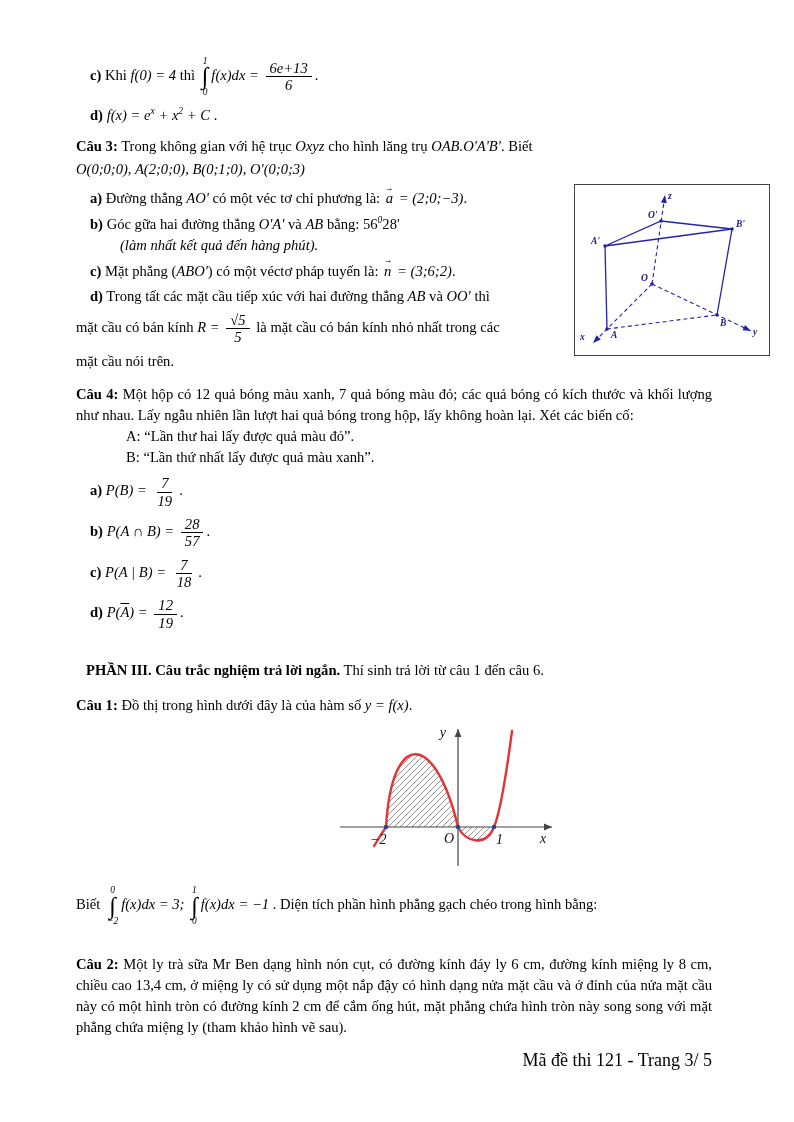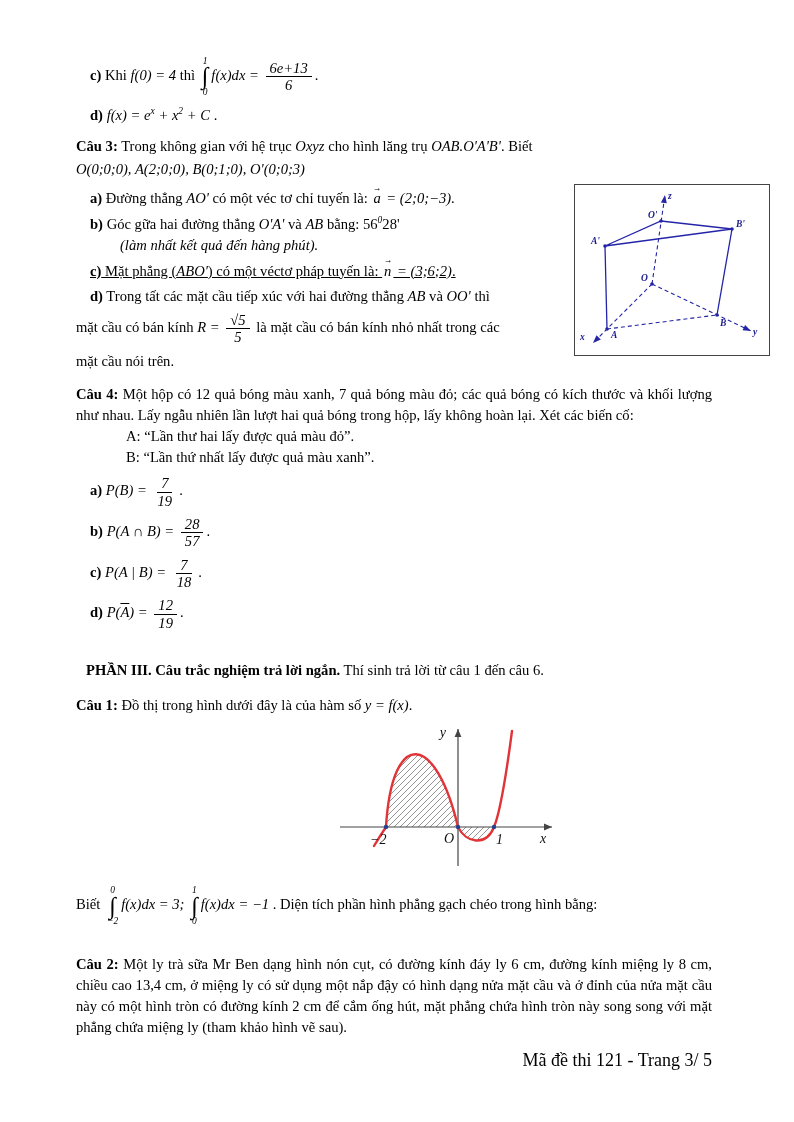--- a/index.html
+++ b/index.html
@@ -49,24 +49,24 @@
         <span class="num m">6e+13</span>
         <span class="den m">6</span>
       </span><span>.</span></div>
   <div class="line item" style="margin-top:8px;"><b>d)</b><span> </span><span class="m">f(x) = e</span><sup>x</sup><span class="m"> + x</span><sup>2</sup><span class="m"> + C</span><span> .</span></div>
 
   <div class="line" style="margin-top:10px;"><b>Câu 3:</b><span> Trong không gian với hệ trục </span><span class="m">Oxyz</span><span> cho hình lăng trụ </span><span class="m">OAB.O'A'B'</span><span>. Biết</span></div>
   <div class="line" style="margin-top:2px;"><span class="m">O(0;0;0), A(2;0;0), B(0;1;0), O'(0;0;3)</span></div>
 
   <section class="cau3-body" style="margin-top:9px;">
     <div class="leftcol">
-      <div class="line item"><b>a)</b><span> Đường thẳng </span><span class="m">AO'</span><span> có một véc tơ chỉ tuyến là: </span><span class="vec">a</span><span class="m"> = (2;0;−3)</span><span>.</span></div>
+      <div class="line item"><b>a)</b><span> Đường thẳng </span><span class="m">AO'</span><span> có một véc tơ chỉ phương là: </span><span class="vec">a</span><span class="m"> = (2;0;−3)</span><span>.</span></div>
       <div class="line item" style="margin-top:5px;"><b>b)</b><span> Góc gữa hai đường thẳng </span><span class="m">O'A'</span><span> và </span><span class="m">AB</span><span> bằng: 56</span><sup>0</sup><span>28'</span></div>
       <div class="line" style="padding-left:44px;"><span class="it">(làm nhất kết quả đến hàng phút).</span></div>
-      <div class="line item" style="margin-top:5px;text-decoration:underline;"><b>c)</b><span> Mặt phẳng (</span><span class="m">ABO'</span><span>) có một véctơ pháp tuyến là: </span><span class="vec">n</span><span class="m"> = (3;6;2)</span><span>.</span></div>
+      <div class="line item" style="margin-top:5px;"><b>c)</b><span> Mặt phẳng (</span><span class="m">ABO'</span><span>) có một véctơ pháp tuyến là: </span><span class="vec">n</span><span class="m"> = (3;6;2)</span><span>.</span></div>
       <div class="line item" style="margin-top:5px;"><b>d)</b><span> Trong tất các mặt cầu tiếp xúc với hai đường thẳng </span><span class="m">AB</span><span> và </span><span class="m">OO'</span><span> thì</span></div>
     </div>
     <div class="line" style="margin-top:4px;font-family:Liberation Serif, serif;"><span>mặt cầu có bán kính </span><span class="m">R = </span><span class="frac">
           <span class="num m">√5</span>
           <span class="den m">5</span>
         </span><span> là mặt cầu có bán kính nhỏ nhất trong các</span></div>
     <div class="line" style="margin-top:4px;"><span>mặt cầu nói trên.</span></div>
 
     <figure class="fig3d">
       <svg viewBox="0 0 194 170" width="194" height="170">

